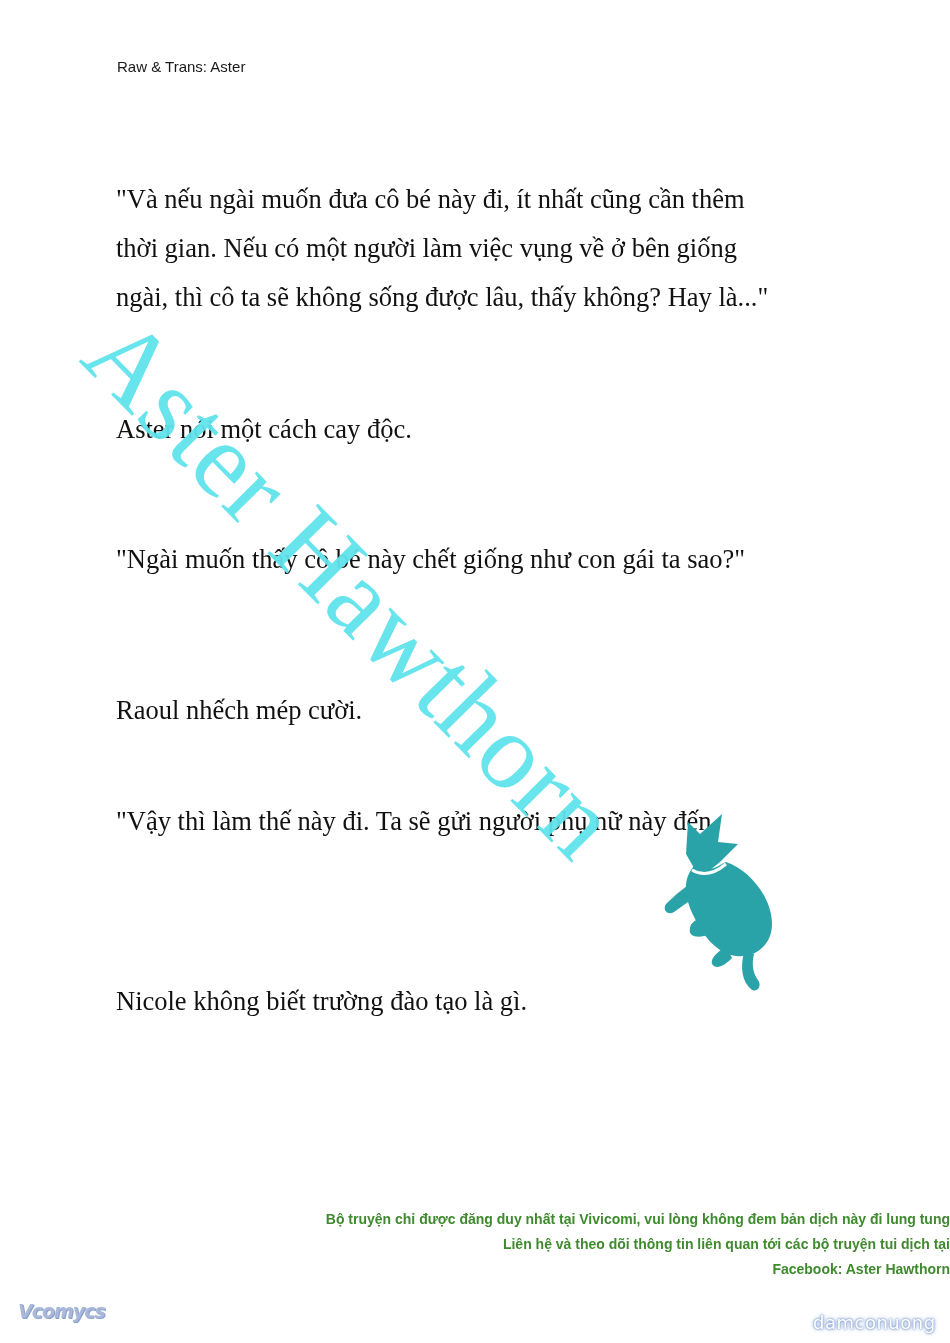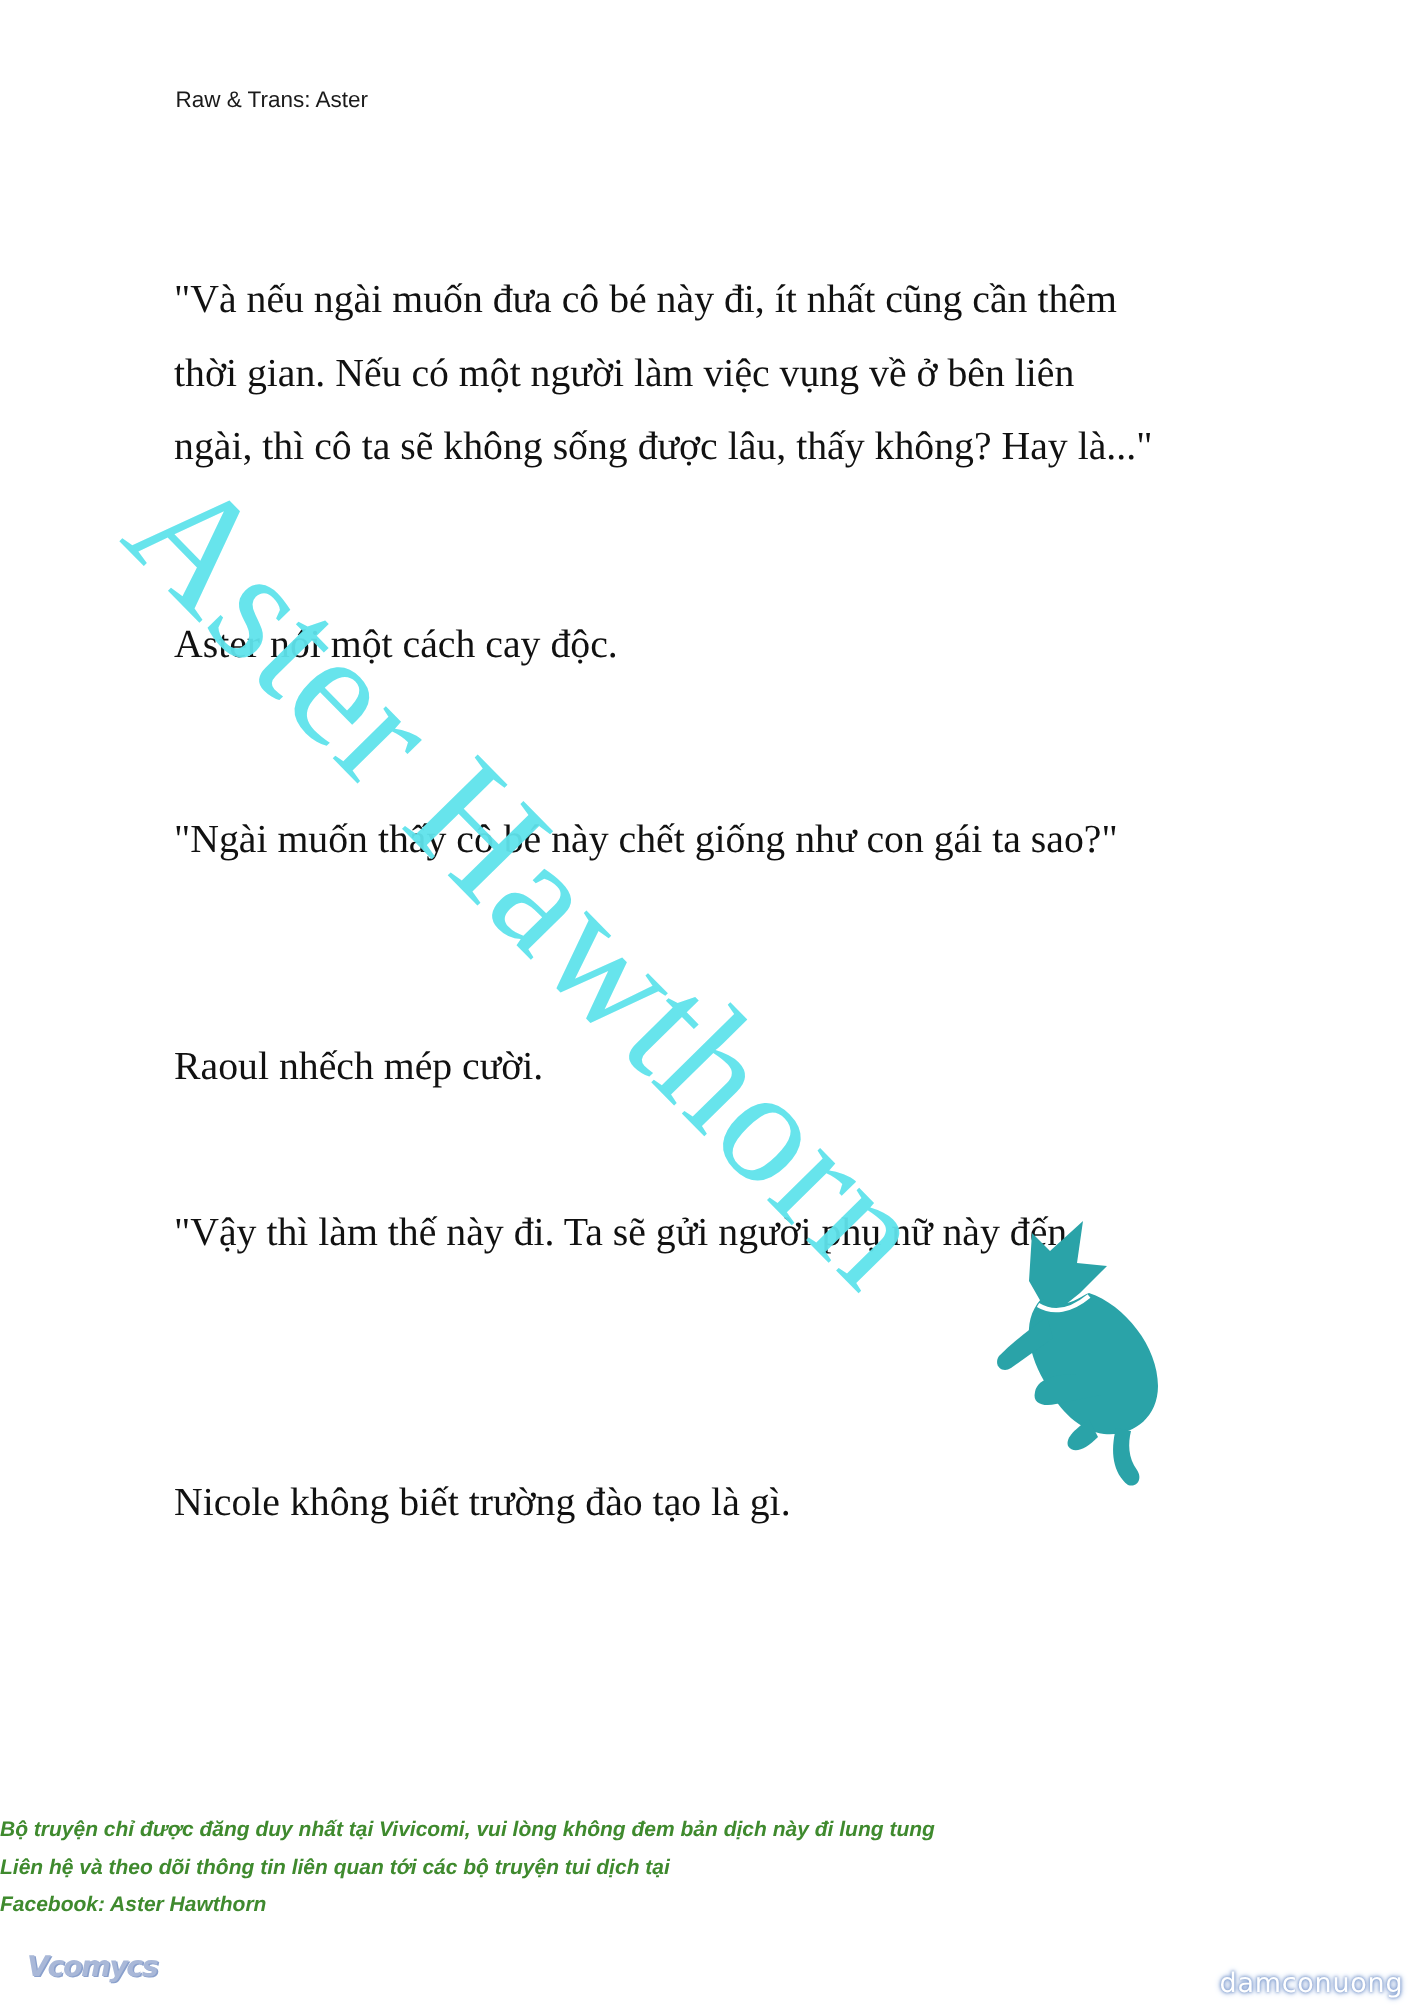--- a/index.html
+++ b/index.html
@@ -16,22 +16,22 @@
   .watermark {
     position: absolute; left: 110px; top: 575px;
     font-family: "Liberation Serif", serif; font-size: 108px; color: #5fe3ec;
     transform: rotate(45.5deg); transform-origin: left center;
     white-space: nowrap; opacity: 0.95; letter-spacing: 1px;
     pointer-events: none;
   }
   .watermark { left: 148px; top: 292px; transform-origin: 0 0; }
   .cat { position: absolute; left: 650px; top: 812px; width: 140px; height: 180px; }
   .footer {
-    position: absolute; left: 0; width: 950px; text-align: left;
-    font-family: "Liberation Sans", sans-serif; font-style: italic; font-weight: bold;
+    position: absolute; left: 0; width: 950px; text-align: right;
+    font-family: "Liberation Sans", sans-serif; font-weight: bold;
     font-size: 14px; color: #3f8a2e;
   }
   .logo-left {
     position: absolute; left: 18px; top: 1300px;
     font-family: "DejaVu Sans", sans-serif; font-style: italic; font-weight: bold;
     font-size: 19px; color: #a9b8d8; letter-spacing: -1px;
     text-shadow: 1px 1px 0 #8aa0cc;
   }
   .logo-right {
     position: absolute; left: 813px; top: 1312px;
@@ -40,21 +40,21 @@
     text-shadow: 0 0 3px #7a98cc, 0 0 5px #9fb7e0, 0 0 2px #6f8fc6;
   }
 </style>
 </head>
 <body>
 
 <div class="header">Raw &amp; Trans: Aster</div>
 
 <p class="para" style="top:175px">
   <span>"Và nếu ngài muốn đưa cô bé này đi, ít nhất cũng cần thêm</span><br>
-  <span>thời gian. Nếu có một người làm việc vụng về ở bên liên</span><br>
+  <span>thời gian. Nếu có một người làm việc vụng về ở bên giống</span><br>
   <span>ngài, thì cô ta sẽ không sống được lâu, thấy không? Hay là..."</span>
 </p>
 
 <p class="para" style="top:405px">
   <span>Aster nói một cách cay độc.</span>
 </p>
 
 <p class="para" style="top:535px">
   <span>"Ngài muốn thấy cô bé này chết giống như con gái ta sao?"</span>
 </p>

